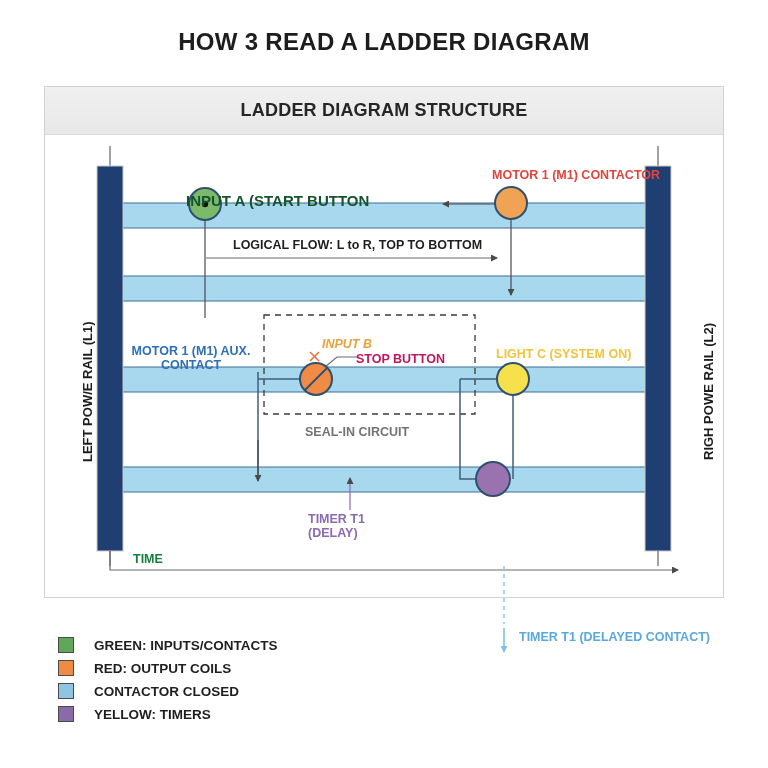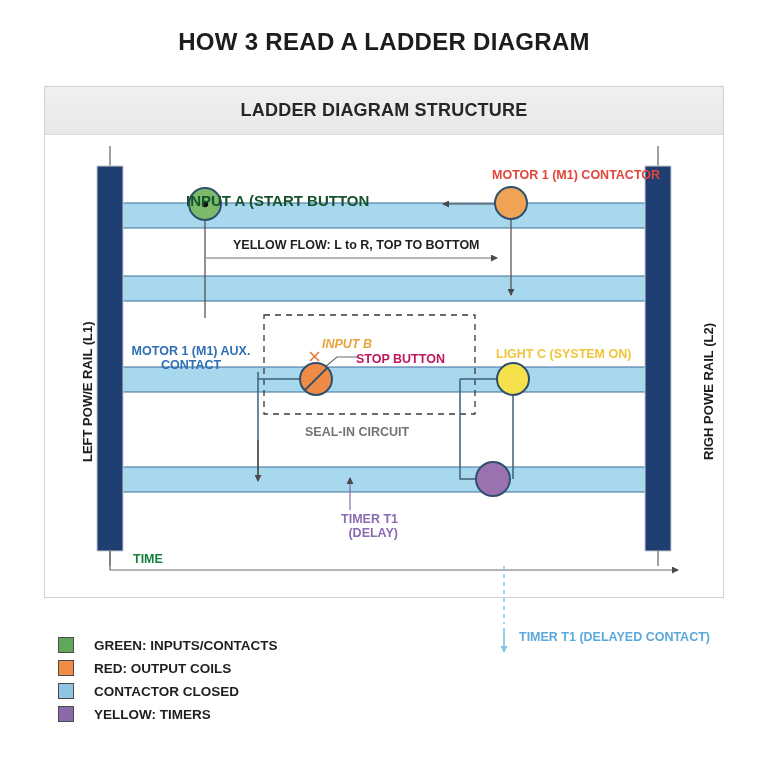--- a/index.html
+++ b/index.html
@@ -87,21 +87,21 @@
   .lbl-input-a   { left: 186px; top: 168px; font-size: 15px; color: #14532d; margin-top: 24px; }
   .lbl-motor1    { left: 492px; top: 168px; font-size: 12.5px; color: #e2453c; }
   .lbl-flow      { left: 233px; top: 238px; font-size: 12.5px; color: #1f1f1f; }
   .lbl-aux       { left: 131px; top: 344px; font-size: 12.5px; color: #2f6fb5;
                    text-align: center; width: 120px; }
   .lbl-inputb    { left: 322px; top: 337px; font-size: 12.5px; color: #e8a33d; font-style: italic; }
   .lbl-stop      { left: 356px; top: 352px; font-size: 12.5px; color: #be185d; }
   .lbl-lightc    { left: 496px; top: 347px; font-size: 12.5px; color: #f0c53c; }
   .lbl-sealin    { left: 305px; top: 425px; font-size: 12.5px; color: #737373; }
   .lbl-timer     { left: 308px; top: 512px; font-size: 12.5px; color: #8a6ab0;
-                   text-align: right; width: 90px; }
+                   text-align: left; width: 90px; }
   .lbl-time      { left: 133px; top: 552px; font-size: 12.5px; color: #15803d; }
   .lbl-timerdelay{ left: 519px; top: 630px; font-size: 12.5px; color: #5aa9dd; text-align: center; }
 
   
   .lbl-rail {
     position: absolute;
     font-size: 13px;
     font-weight: bold;
     color: #1d1d1d;
     white-space: nowrap;
@@ -247,21 +247,21 @@
 
     <g>
       <circle cx="493" cy="479" r="17" fill="#9b72b0" stroke="#2f4f6f" stroke-width="2"></circle>
     </g>
   </svg>
 
   <div class="lbl lbl-input-a">INPUT A (START BUTTON</div>
 
   <div class="lbl lbl-motor1">MOTOR 1 (M1) CONTACTOR</div>
 
-  <div class="lbl lbl-flow">YELLOW FLOW: L to R, TOP TO BOTTOM</div>
+  <div class="lbl lbl-flow">LOGICAL FLOW: L to R, TOP TO BOTTOM</div>
 
   <div class="lbl lbl-aux">
     <span>MOTOR 1 (M1) AUX.</span><br>
     <span>CONTACT</span>
   </div>
 
   <div class="lbl lbl-inputb">INPUT B</div>
 
   <div class="lbl lbl-stop">STOP BUTTON</div>
 

